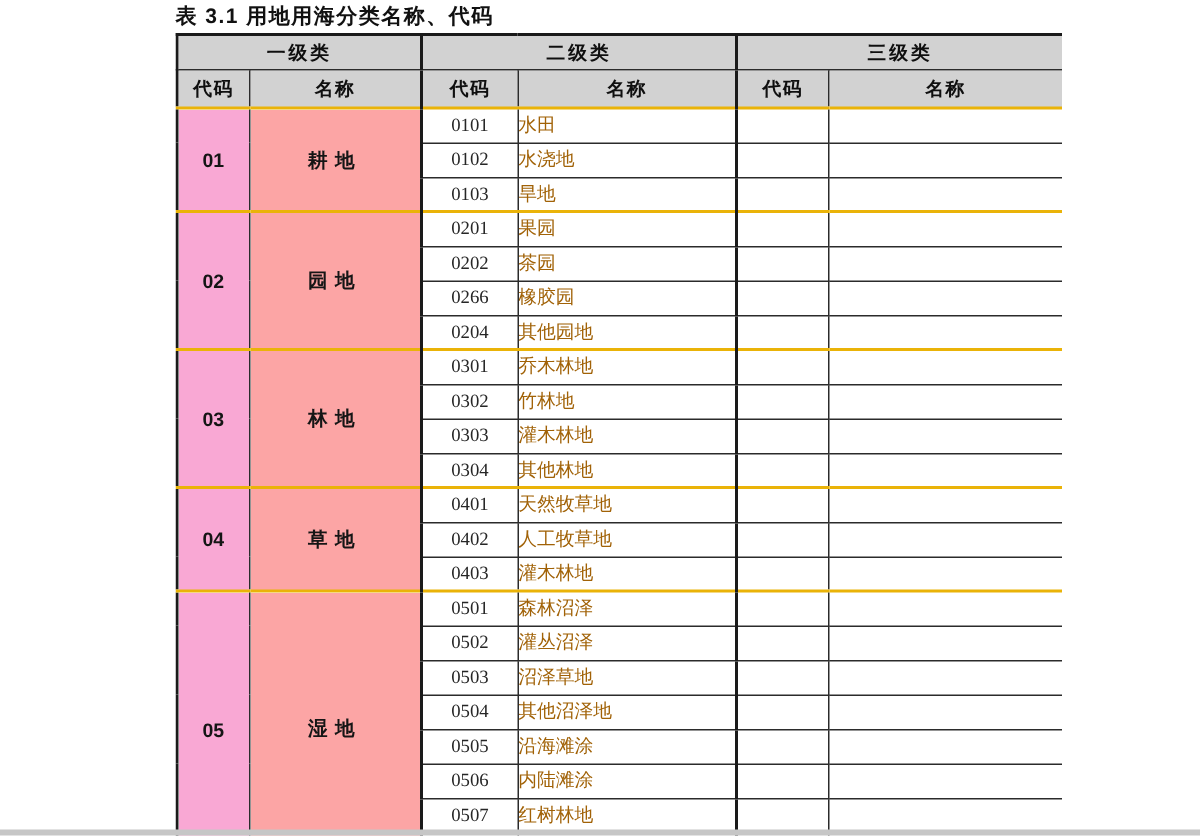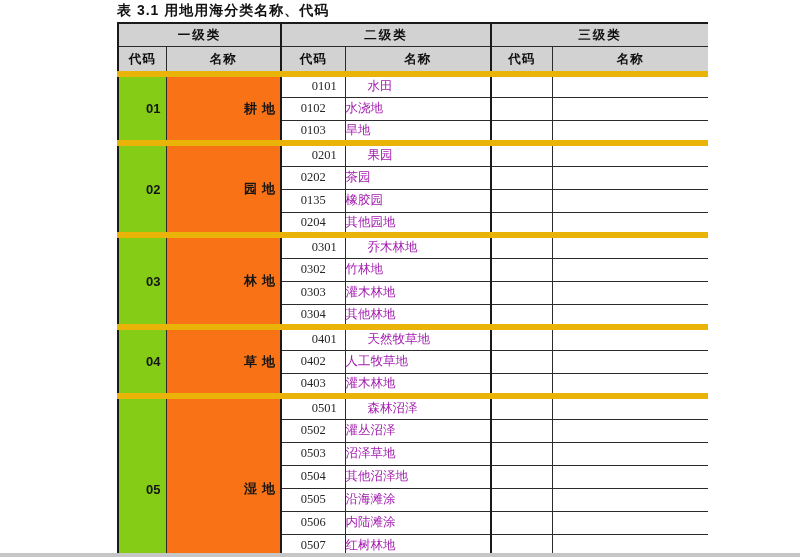--- a/index.html
+++ b/index.html
@@ -57,51 +57,51 @@
     font-size: 12.5px;
     text-align: center;
     color: #0f0f0f;
   }
   tr.hdr-top th { height: 22px; letter-spacing: 2px; }
   tr.hdr-sub th { height: 24px; letter-spacing: 1px; margin-top: 25px; }
   thead { border-bottom: 2px solid #1a1a1a; }
   .sec-l { border-left: 2px solid #1a1a1a !important; }
   tbody tr { height: 23px; }
   tbody tr.group-start th,
-  tbody tr.group-start td { border-top: 6px solid #eab308; padding-left: 22px; }
+  tbody tr.group-start td { border-top: 2px solid #eab308; }
   tbody tr.partial-row td { height: 12px; }
   th.l1-code {
-    background: #84cc16;
+    background: #f9a8d4;
     font-family: "Liberation Sans", sans-serif;
     font-weight: bold;
     font-size: 13px;
     text-align: center;
     color: #151515;
   }
   th.l1-name {
-    background: #f97316;
+    background: #fca5a5;
     font-family: "Liberation Sans", sans-serif;
     font-weight: bold;
     font-size: 13px;
-    text-align: right;
+    text-align: center;
     letter-spacing: 5px;
     color: #151515;
   }
   td.l2-code {
     font-family: "Liberation Serif", serif;
     font-size: 12.5px;
     text-align: center;
     color: #262626;
   }
   td.l2-name {
     font-family: "Liberation Serif", serif;
     font-size: 12.5px;
     text-align: left;
     padding-left: 9px;
-    color: #a21caf;
+    color: #a16207;
   }
   td.l3-code, td.l3-name { background: #ffffff; }
   .page-bottom-edge {
     position: absolute;
     left: 0;
     top: 553px;
     width: 800px;
     height: 4px;
     background: #c6c6c6;
     z-index: 5;
@@ -166,21 +166,21 @@
           <td class="l3-code sec-l"></td>
           <td class="l3-name"></td>
         </tr>
         <tr>
           <td class="l2-code sec-l">0202</td>
           <td class="l2-name">茶园</td>
           <td class="l3-code sec-l"></td>
           <td class="l3-name"></td>
         </tr>
         <tr>
-          <td class="l2-code sec-l">0135</td>
+          <td class="l2-code sec-l">0266</td>
           <td class="l2-name">橡胶园</td>
           <td class="l3-code sec-l"></td>
           <td class="l3-name"></td>
         </tr>
         <tr>
           <td class="l2-code sec-l">0204</td>
           <td class="l2-name">其他园地</td>
           <td class="l3-code sec-l"></td>
           <td class="l3-name"></td>
         </tr>

